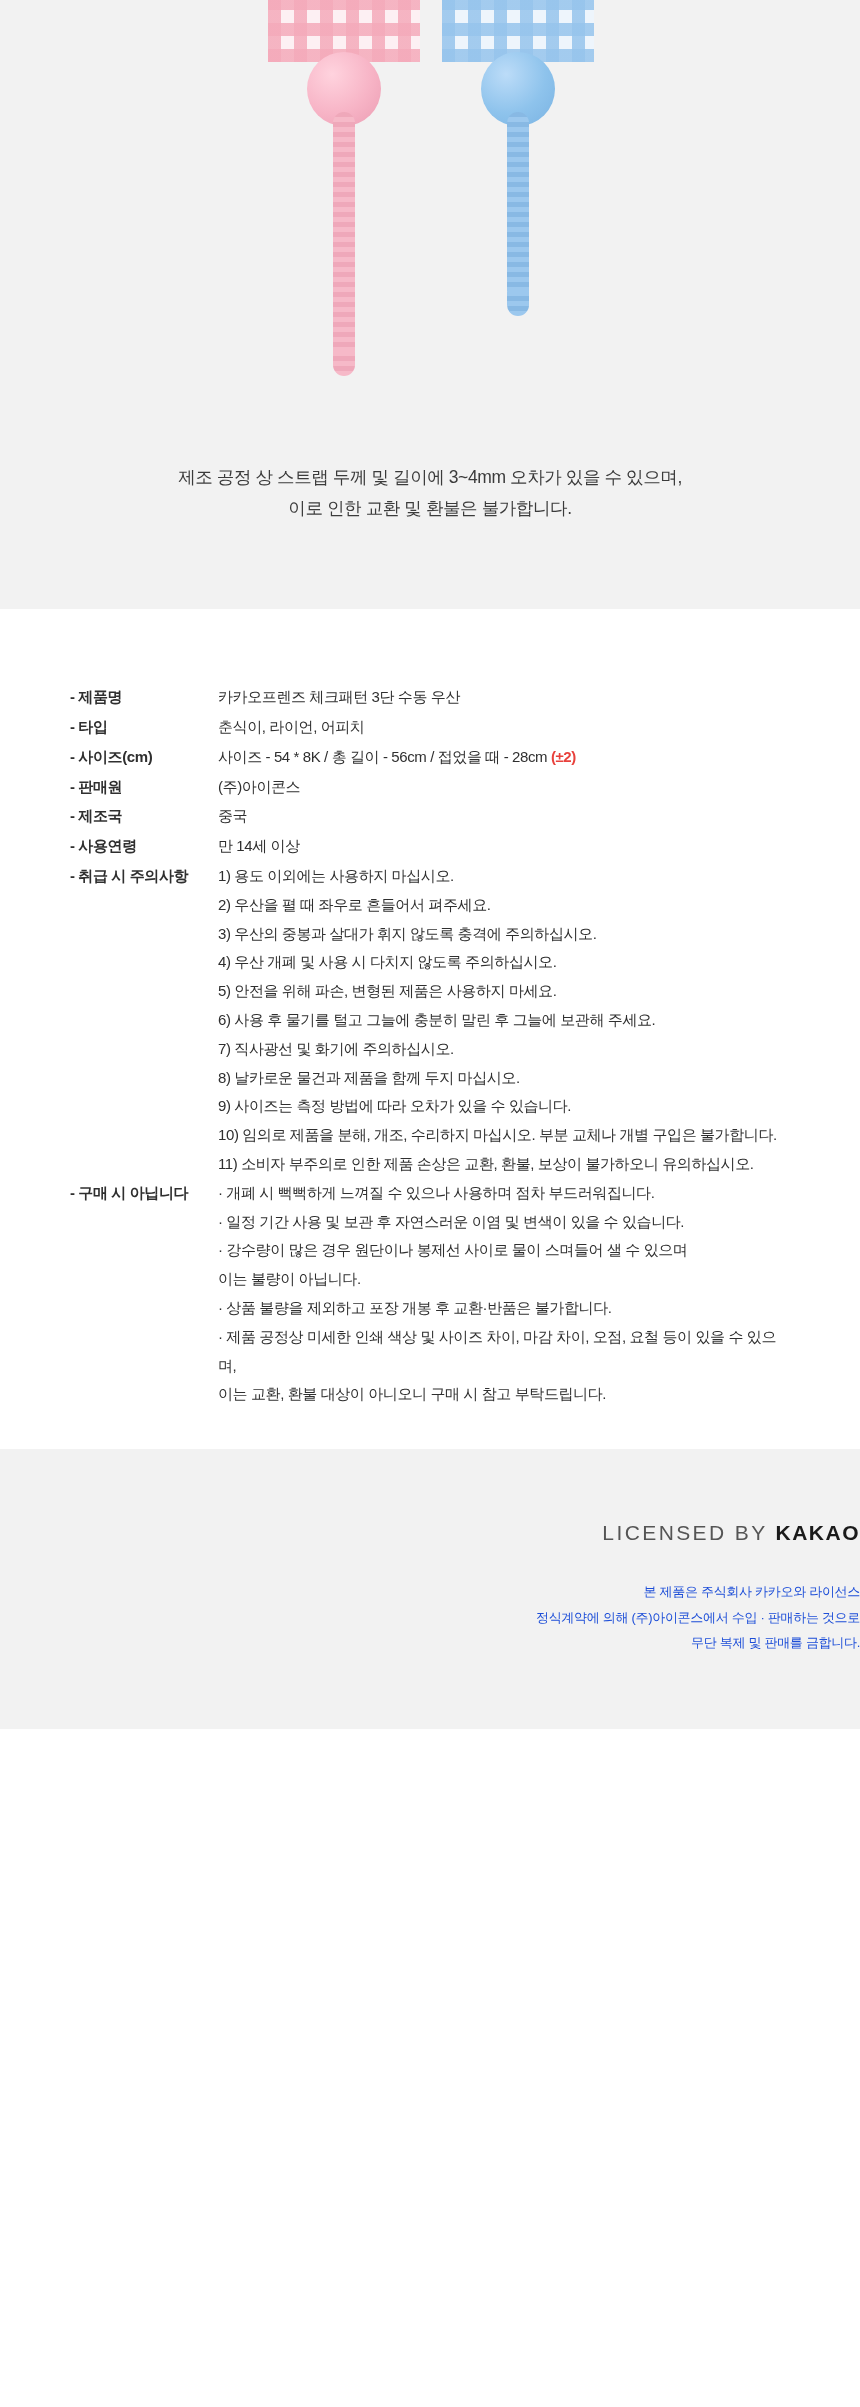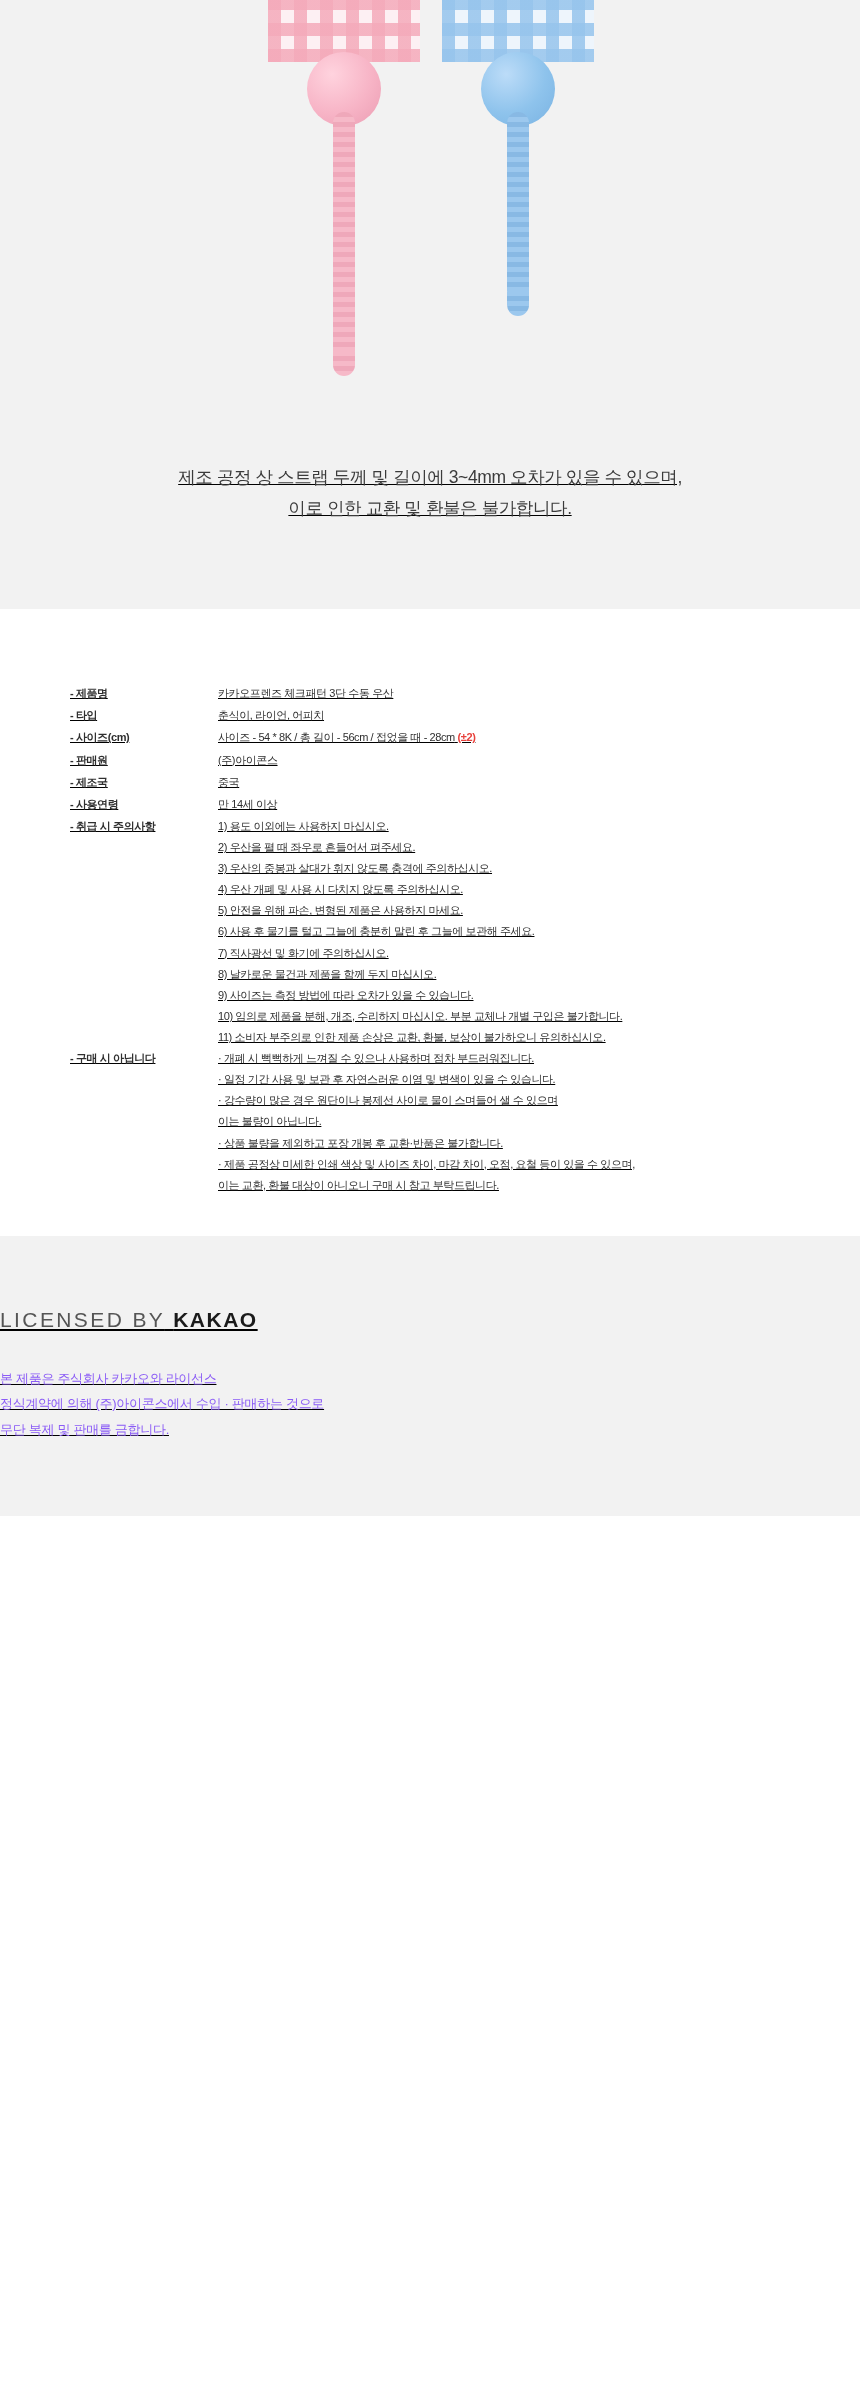--- a/index.html
+++ b/index.html
@@ -3,21 +3,21 @@
 <meta charset="utf-8">
 <style>
   * { box-sizing: border-box; margin: 0; padding: 0; }
   html, body {
     width: 860px;
     background: #ffffff;
     font-family: "Liberation Sans", "DejaVu Sans", sans-serif;
   }
   body { width: 860px; }
 
-  .page { width: 860px; position: relative; text-decoration: underline; }
+  .page { width: 860px; position: relative; }
 
   
   .photo-section {
     width: 860px;
     height: 430px;
     background: #f2f2f2;
     position: relative;
     overflow: hidden;
   }
   .umbrella {
@@ -120,59 +120,59 @@
     letter-spacing: -0.5px;
     margin-bottom: 46px;
   }
   .info-table {
     width: 720px;
     margin: 0 auto;
     border-collapse: collapse;
   }
   .info-table td {
     vertical-align: top;
-    font-size: 11px;
+    font-size: 15px;
     line-height: 1.92;
     color: #2f2f2f;
     letter-spacing: -0.4px;
     padding: 0 0 1px 0;
   }
   .info-table td.label {
     width: 146px;
     font-weight: bold;
     white-space: nowrap;
   }
   .info-table td.value { padding-left: 2px; }
   .info-table tr.multiline td { padding-bottom: 0; }
   .val-line { display: block; }
   .hl { color: #e8413c; font-weight: bold; }
 
   
   .license {
     width: 860px;
     background: #f2f2f2;
     padding: 72px 0 74px;
-    text-align: left;
+    text-align: right;
   }
   .license-top {
     font-size: 21px;
     letter-spacing: 2.4px;
     color: #555;
     margin-bottom: 34px;
   }
   .license-top .brand {
     font-weight: bold;
     color: #1b1b1b;
     letter-spacing: 1.5px;
   }
   .license-body span {
     display: block;
     font-size: 13px;
     line-height: 1.95;
-    color: #8b5cf6;
+    color: #1d4ed8;
     letter-spacing: -0.3px;
   }
 </style>
 </head>
 <body>
 
 <div class="page">
 
   <div class="photo-section">
     <div class="umbrella" id="umb-pink">

